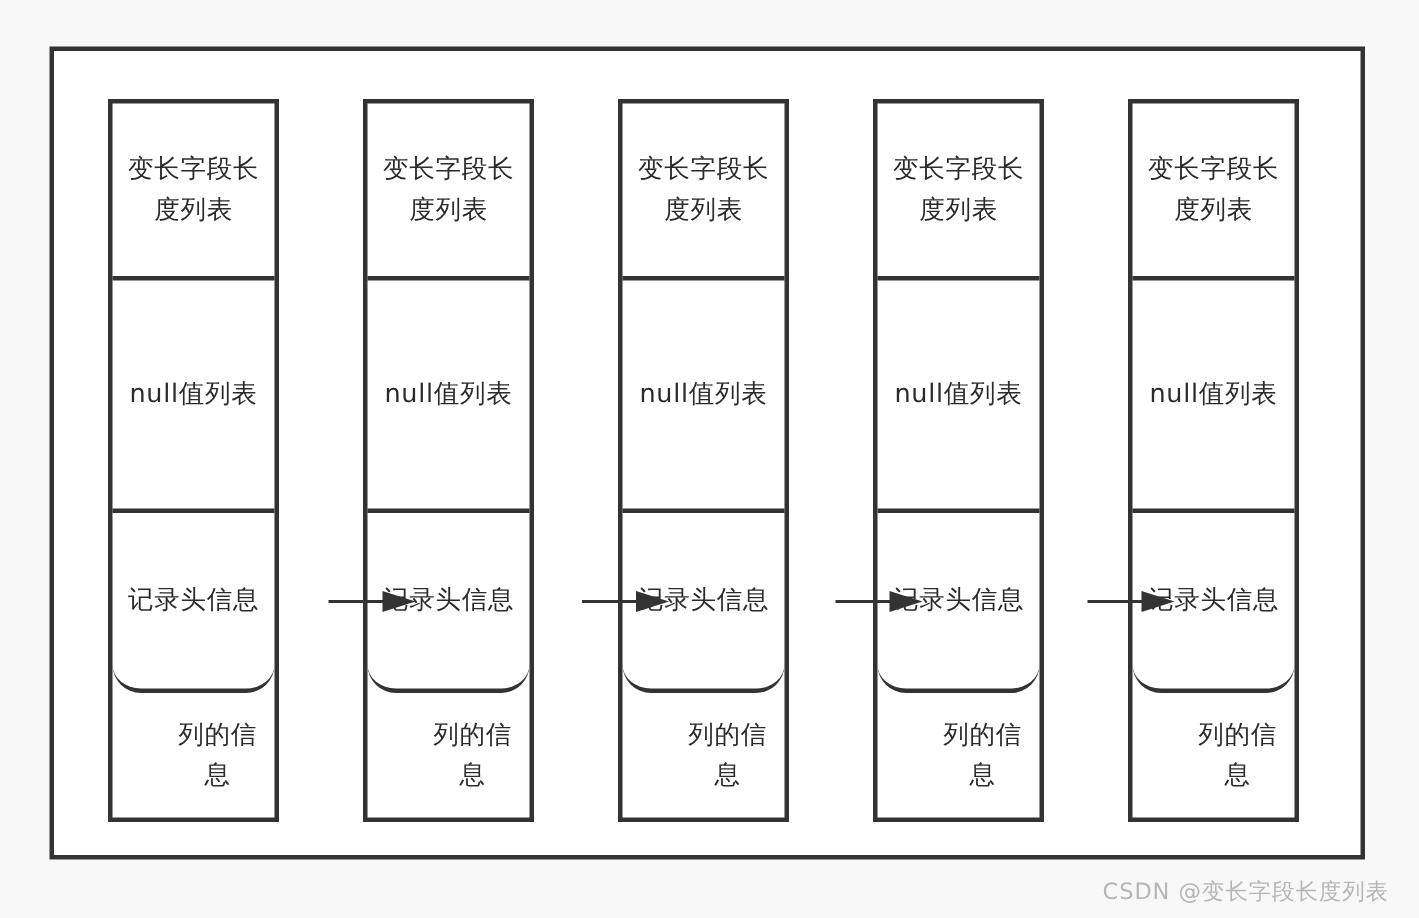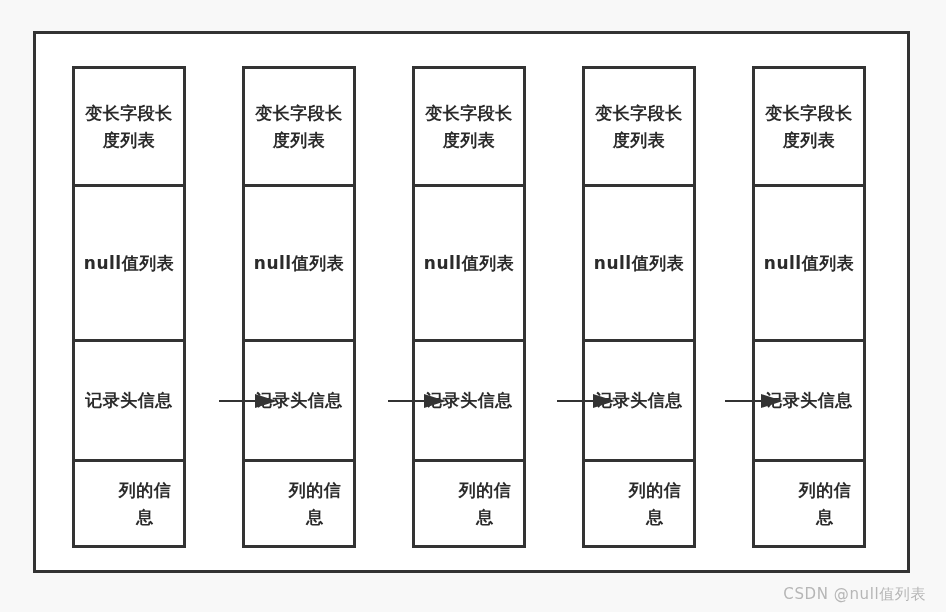--- a/index.html
+++ b/index.html
@@ -30,21 +30,20 @@
   
   #record-row {
     position: absolute;
     left: 36px;
     top: 32px;
     width: 794px;
     height: 482px;
     display: flex;
     justify-content: space-between;
     align-items: stretch;
-    font-weight: bold;
   }
 
   .record-column {
     width: 114px;
     box-sizing: border-box;
     border: 3px solid #333333;
     background: #ffffff;
     display: flex;
     flex-direction: column;
     position: relative;
@@ -58,21 +57,21 @@
     text-align: center;
     color: #2b2b2b;
     font-size: 17px;
     line-height: 1.55;
     padding: 2px 8px;
     border-bottom: 3px solid #333333;
     letter-spacing: 0.5px;
   }
   .record-cell.cell-0 { height: 118px; }
   .record-cell.cell-1 { height: 155px; }
-  .record-cell.cell-2 { height: 120px; }
+  .record-cell.cell-2 { height: 120px; border-radius: 19px; }
   .record-cell.cell-3 { flex: 1 1 auto; border-bottom: none; margin-left: 32px; }
 
   
   .flow-arrow {
     position: absolute;
     top: 328px;
     height: 14px;
     width: 58px;
     pointer-events: none;
   }
@@ -165,13 +164,13 @@
       <div class="head"></div>
     </div>
     <div class="flow-arrow" id="flow-arrow-4">
       <div class="shaft"></div>
       <div class="head"></div>
     </div>
 
   </div>
 </div>
 
-<div id="watermark">CSDN @null值列表</div>
+<div id="watermark">CSDN @变长字段长度列表</div>
 
 </body></html>

